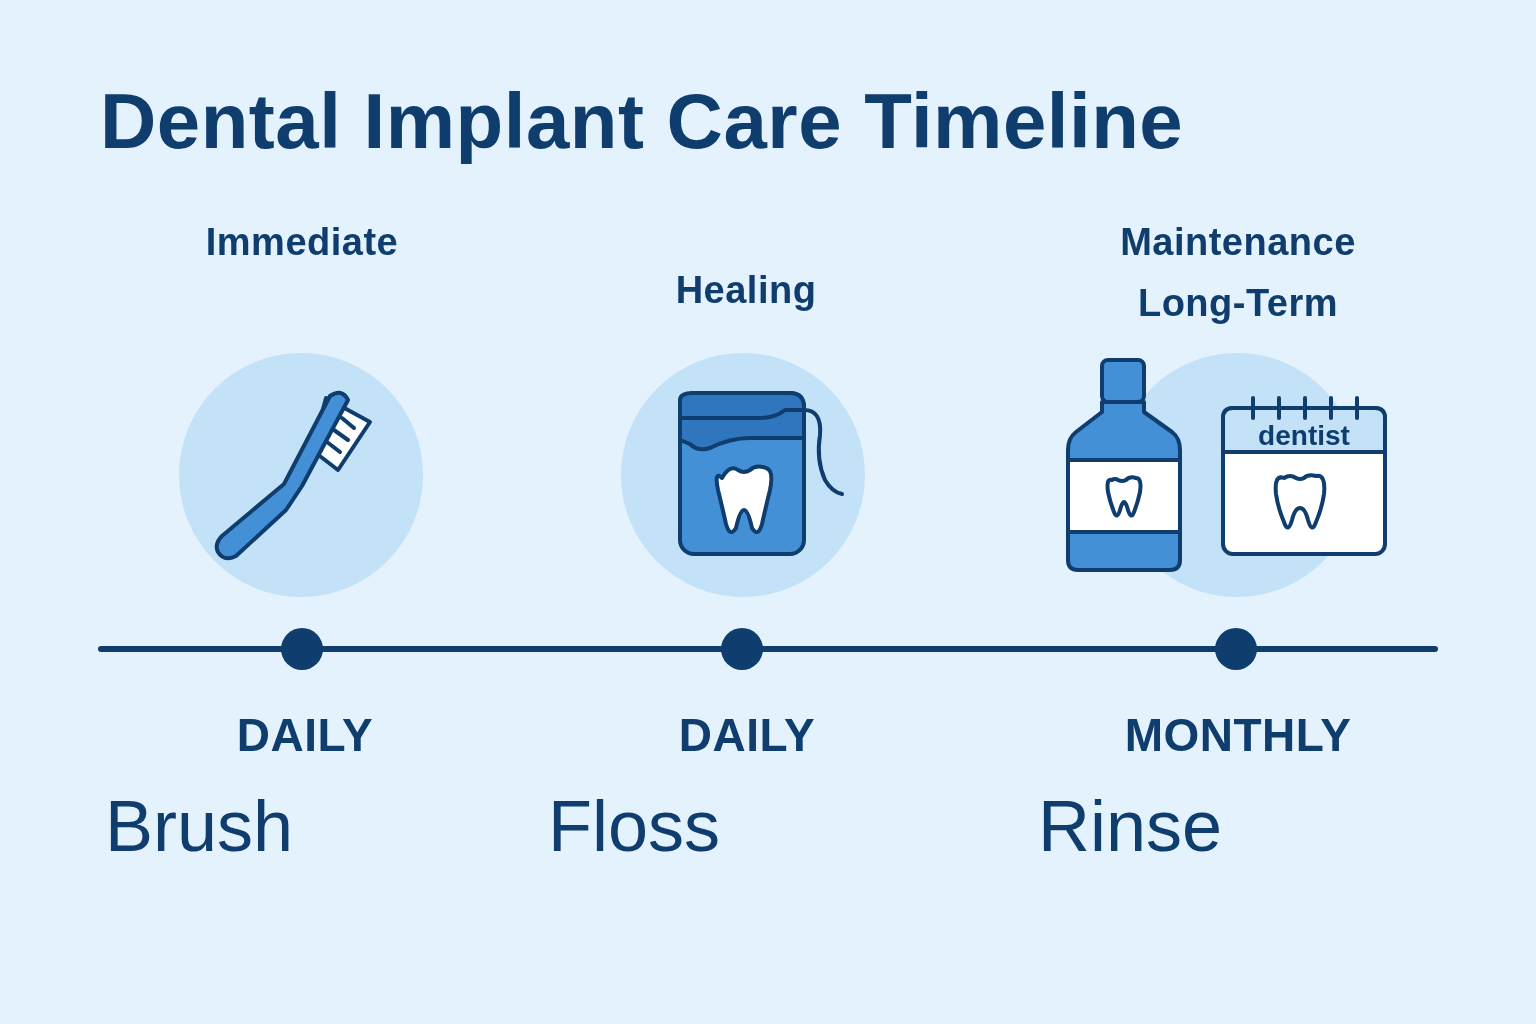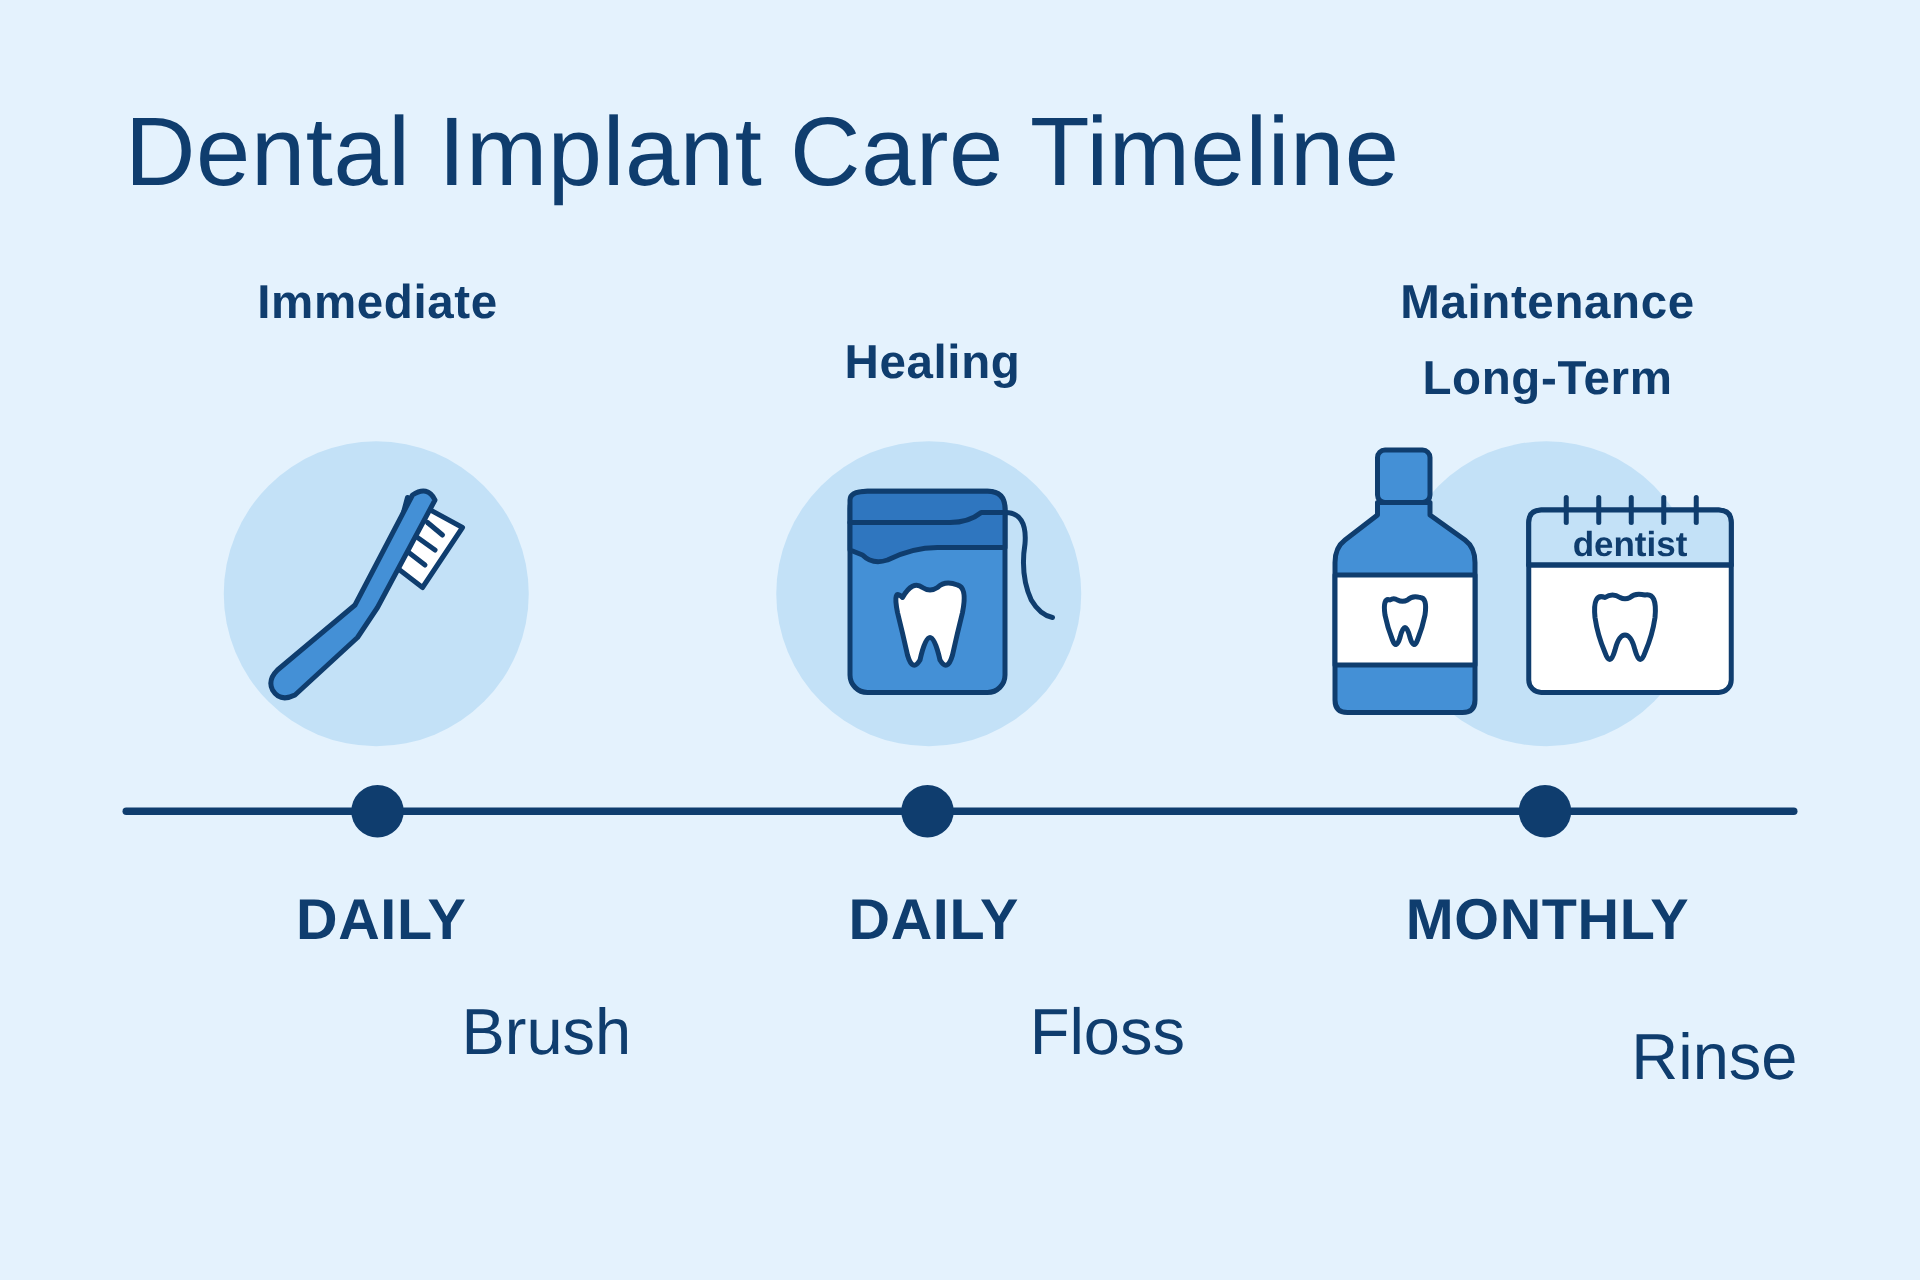--- a/index.html
+++ b/index.html
@@ -5,21 +5,21 @@
     html, body { margin:0; padding:0; }
     body {
       width:1536px; height:1024px; overflow:hidden;
       background:#e4f2fd;
       font-family:"Liberation Sans", sans-serif;
       color:#0f3d6e;
       position:relative;
     }
     .title {
       position:absolute; left:100px; top:82px;
-      font-size:78px; font-weight:normal; letter-spacing:0.5px;
+      font-size:78px; font-weight:bold; letter-spacing:0.5px;
       color:#0f3d6e; margin:0; line-height:1;
     }
     .stage-title {
       position:absolute; width:440px; text-align:center;
       font-size:38px; font-weight:bold; line-height:61px;
       color:#0f3d6e; letter-spacing:0.5px;
     }
     .stage-title span { display:block; }
     .circle {
       position:absolute; width:244px; height:244px; border-radius:50%;
@@ -33,22 +33,22 @@
     .dot {
       position:absolute; width:42px; height:42px; border-radius:50%;
       background:#0f3d6e; top:628px;
     }
     .freq {
       position:absolute; width:400px; text-align:center;
       font-size:46px; font-weight:bold; top:707px; line-height:56px;
       letter-spacing:0.5px;
     }
     .action {
-      position:absolute; width:400px; text-align:right;
-      font-size:52px; top:786px; line-height:80px;
+      position:absolute; width:400px; text-align:left;
+      font-size:72px; top:786px; line-height:80px;
     }
   </style>
 </head>
 <body>
 
 <h1 class="title">Dental Implant Care Timeline</h1>
 
 <div class="stage-title" style="left:82px; top:212px;">
   <span>Immediate</span>
 </div>
@@ -112,13 +112,13 @@
 <div class="dot" style="left:281px;"></div>
 <div class="dot" style="left:721px;"></div>
 <div class="dot" style="left:1215px;"></div>
 
 <div class="freq" style="left:105px;">DAILY</div>
 <div class="freq" style="left:547px;">DAILY</div>
 <div class="freq" style="left:1038px;">MONTHLY</div>
 
 <div class="action" style="left:105px;">Brush</div>
 <div class="action" style="left:548px;">Floss</div>
-<div class="action" style="left:1038px;margin-top:20px;">Rinse</div>
+<div class="action" style="left:1038px;">Rinse</div>
 
 </body></html>

